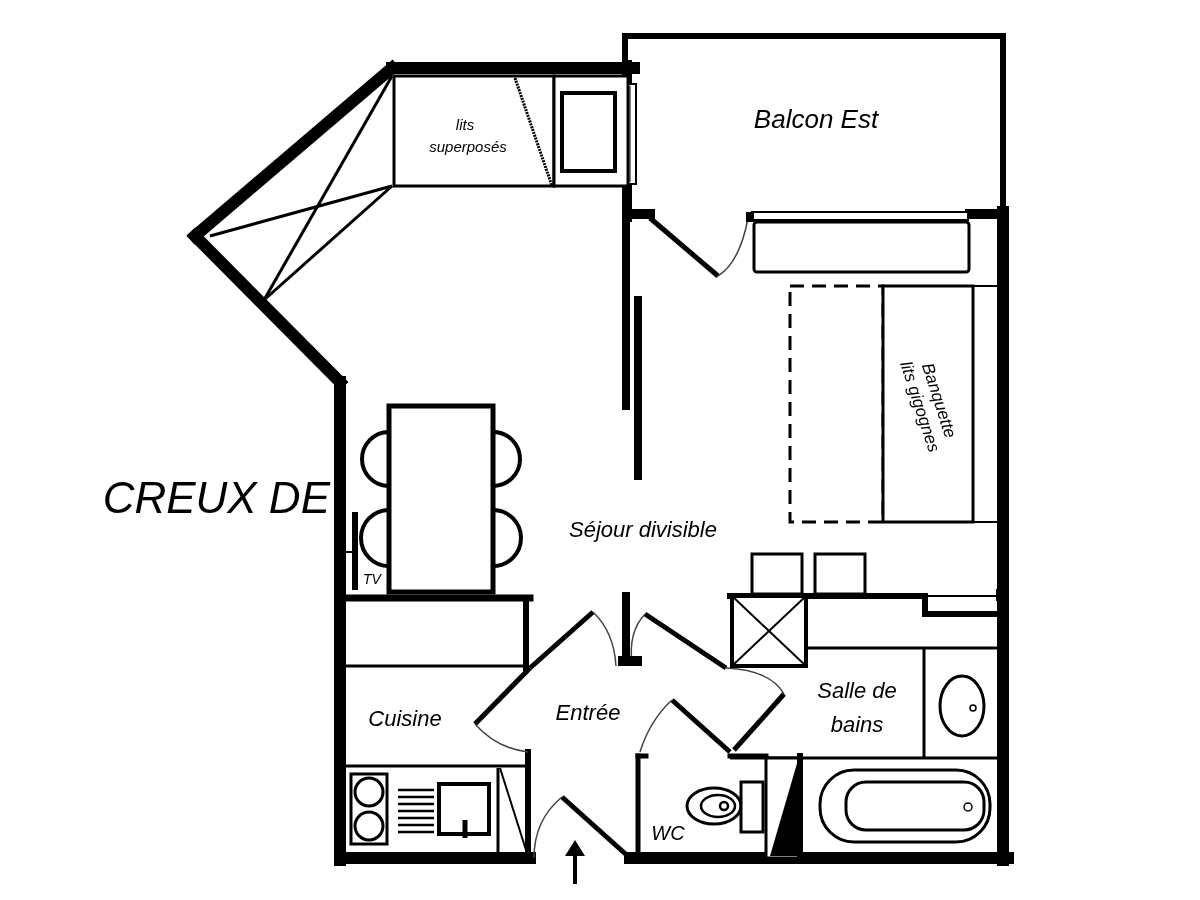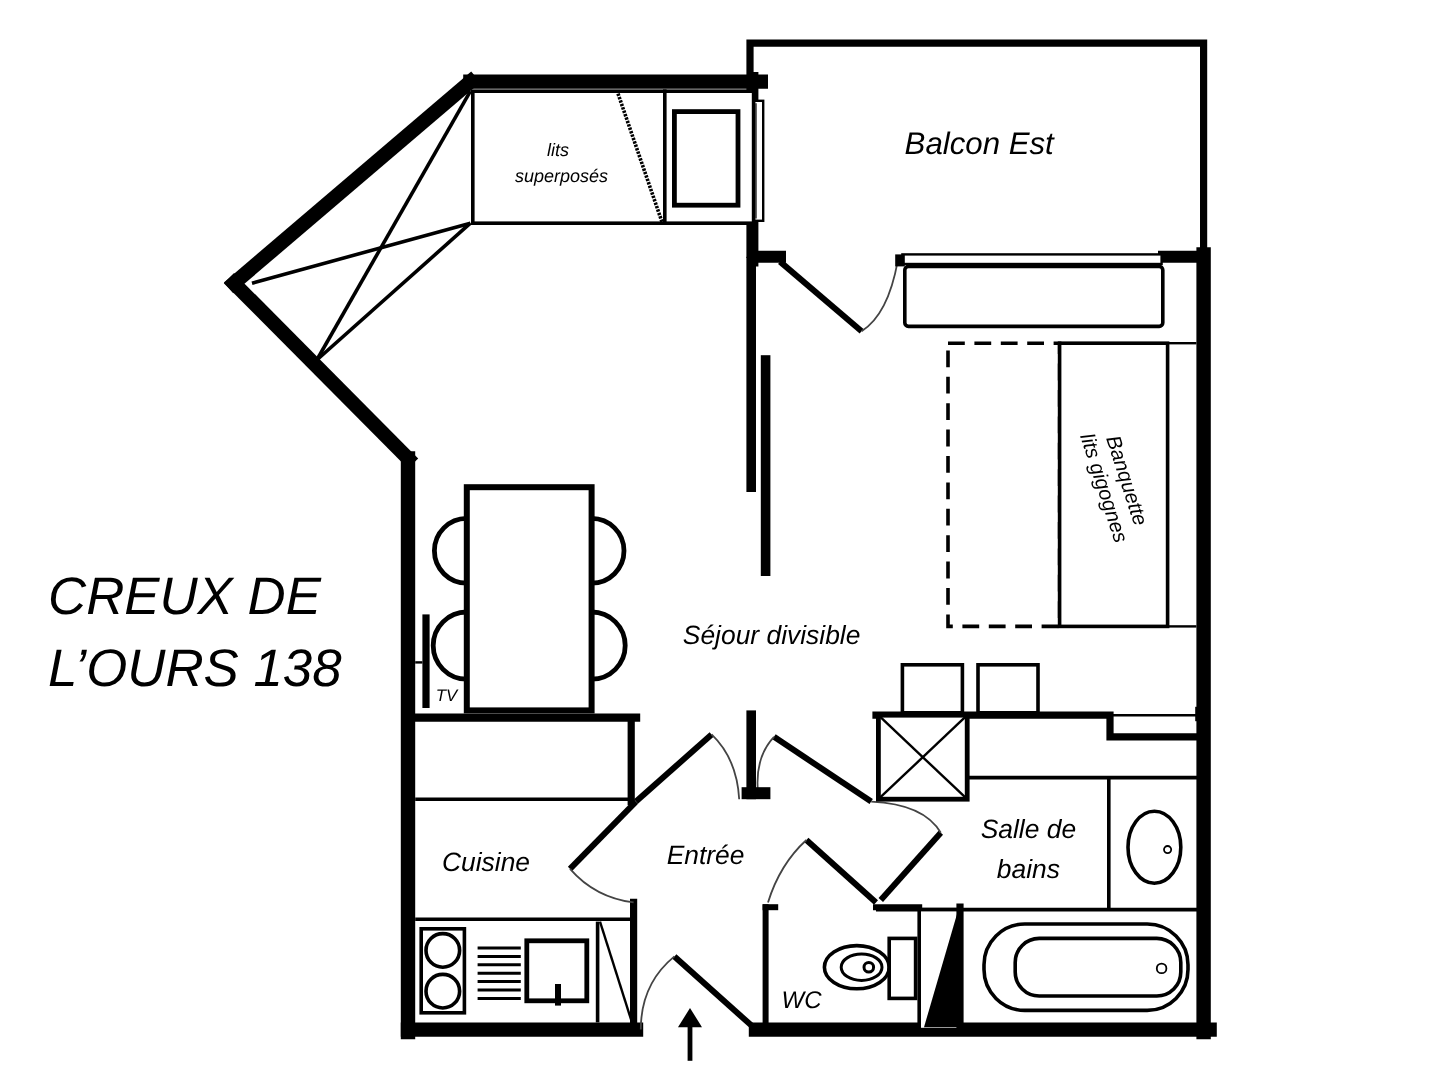--- a/index.html
+++ b/index.html
@@ -7,30 +7,29 @@
   svg.plan { position: absolute; left: 0; top: 0; width: 1200px; height: 900px; }
   .wall { stroke: #000; fill: none; stroke-linecap: square; stroke-linejoin: miter; }
   .thin { stroke: #000; fill: none; stroke-width: 3; }
   .thinner { stroke: #000; fill: none; stroke-width: 2; }
   .filled { fill: #000; stroke: none; }
   .arc { stroke: #444; fill: none; stroke-width: 1.5; }
   .lbl { font-family: "Liberation Sans", sans-serif; font-style: italic; fill: #000; }
   .title-text {
     position: absolute; left: 40px; top: 468px; width: 290px;
     font-family: "Liberation Sans", sans-serif; font-style: italic;
-    font-size: 44px; line-height: 60px; color: #000; text-align: left;
+    font-size: 44px; line-height: 60px; color: #000; text-align: right;
   }
   .title-text span { display: block; }
 </style>
 </head>
 <body>
 
 <div class="title-text">
   <span>CREUX DE</span>
-  <span>L’OURS 138</span>
 </div>
 
 <svg class="plan" viewBox="0 0 1200 900">
 
   <g>
 
     <line class="wall" x1="392" y1="68" x2="634" y2="68" stroke-width="12"></line>
 
     <line class="wall" x1="392" y1="68" x2="195" y2="236" stroke-width="12"></line>
 

